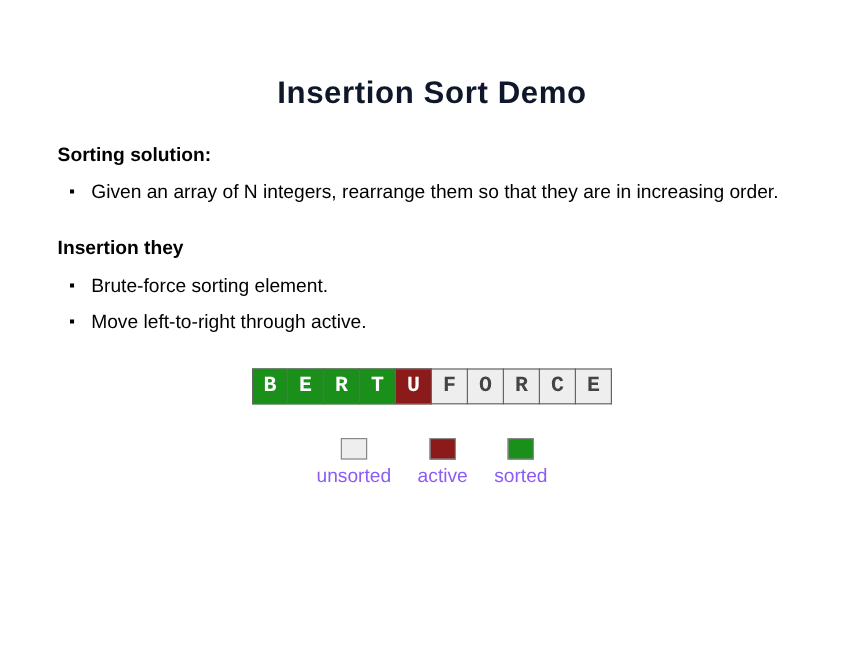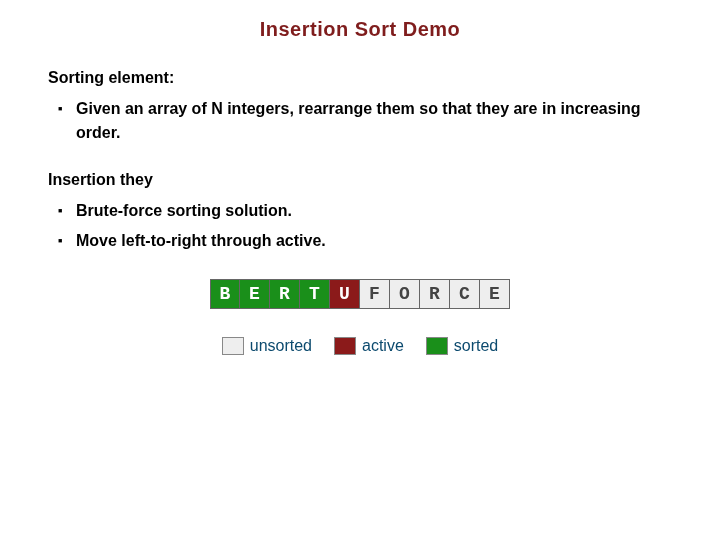--- a/index.html
+++ b/index.html
@@ -7,39 +7,40 @@
     width: 720px;
     height: 540px;
     background: #fff;
     font-family: Arial, Helvetica, sans-serif;
     color: #000;
     padding: 18px 48px 0 48px;
     position: relative;
   }
   .title {
     text-align: center;
-    font-size: 20px;
+    font-size: 26px;
     font-weight: bold;
-    color: #7f1d1d;
+    color: #0f172a;
     margin-bottom: 28px;
     letter-spacing: 0.5px;
+    margin-top: 44px;
   }
   .section-heading {
     font-size: 16px;
     font-weight: bold;
     margin-bottom: 10px;
   }
   ul {
     list-style: none;
     padding-left: 28px;
     margin-bottom: 26px;
   }
   li {
     font-size: 16px;
-    font-weight: bold;
+    font-weight: normal;
     line-height: 1.5;
     margin-bottom: 6px;
     position: relative;
   }
   li::before {
     content: "■";
     font-size: 7px;
     position: absolute;
     left: -18px;
     top: 7px;
@@ -72,47 +73,48 @@
     justify-content: center;
     margin-top: 28px;
   }
   .legend {
     display: flex;
     gap: 22px;
     align-items: center;
   }
   .legend-item {
     display: flex;
-    align-items: flex-end;
+    align-items: center;
     gap: 6px;
     font-size: 16px;
-    color: #0c4a6e;
+    color: #8b5cf6;
+    flex-direction: column;
   }
   .swatch {
     width: 22px;
     height: 18px;
     border: 1px solid #888;
   }
   .sw-unsorted { background: #eee; }
   .sw-active { background: #8b1a1a; }
   .sw-sorted { background: #1a8f1a; }
 </style>
 </head>
 <body>
 
 <h1 class="title">Insertion Sort Demo</h1>
 
-<div class="section-heading">Sorting element:</div>
+<div class="section-heading">Sorting solution:</div>
 <ul>
   <li>Given an array of N integers, rearrange them so that they are in increasing order.</li>
 </ul>
 
 <div class="section-heading">Insertion they</div>
 <ul>
-  <li>Brute-force sorting solution.</li>
+  <li>Brute-force sorting element.</li>
   <li>Move left-to-right through active.</li>
 </ul>
 
 <div class="array-wrap">
   <div class="array">
     <div class="cell sorted">B</div>
     <div class="cell sorted">E</div>
     <div class="cell sorted">R</div>
     <div class="cell sorted">T</div>
     <div class="cell active">U</div>

